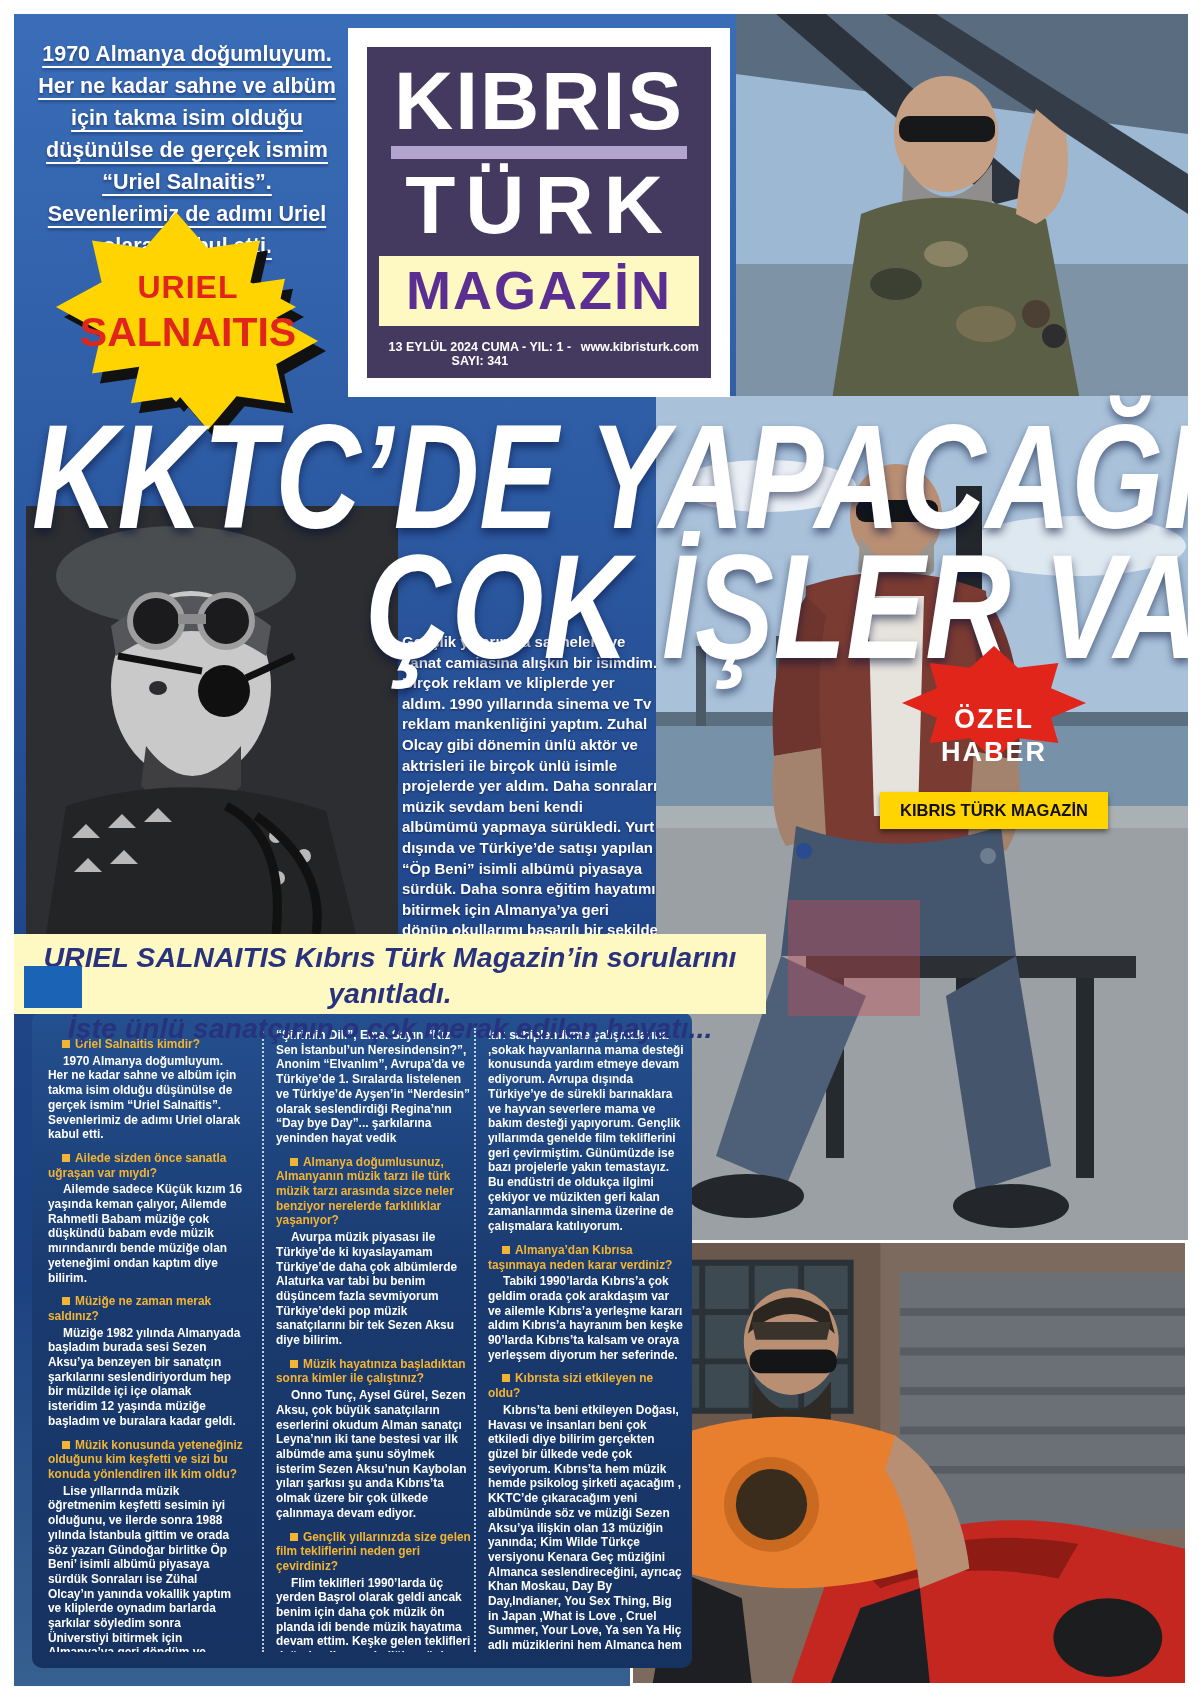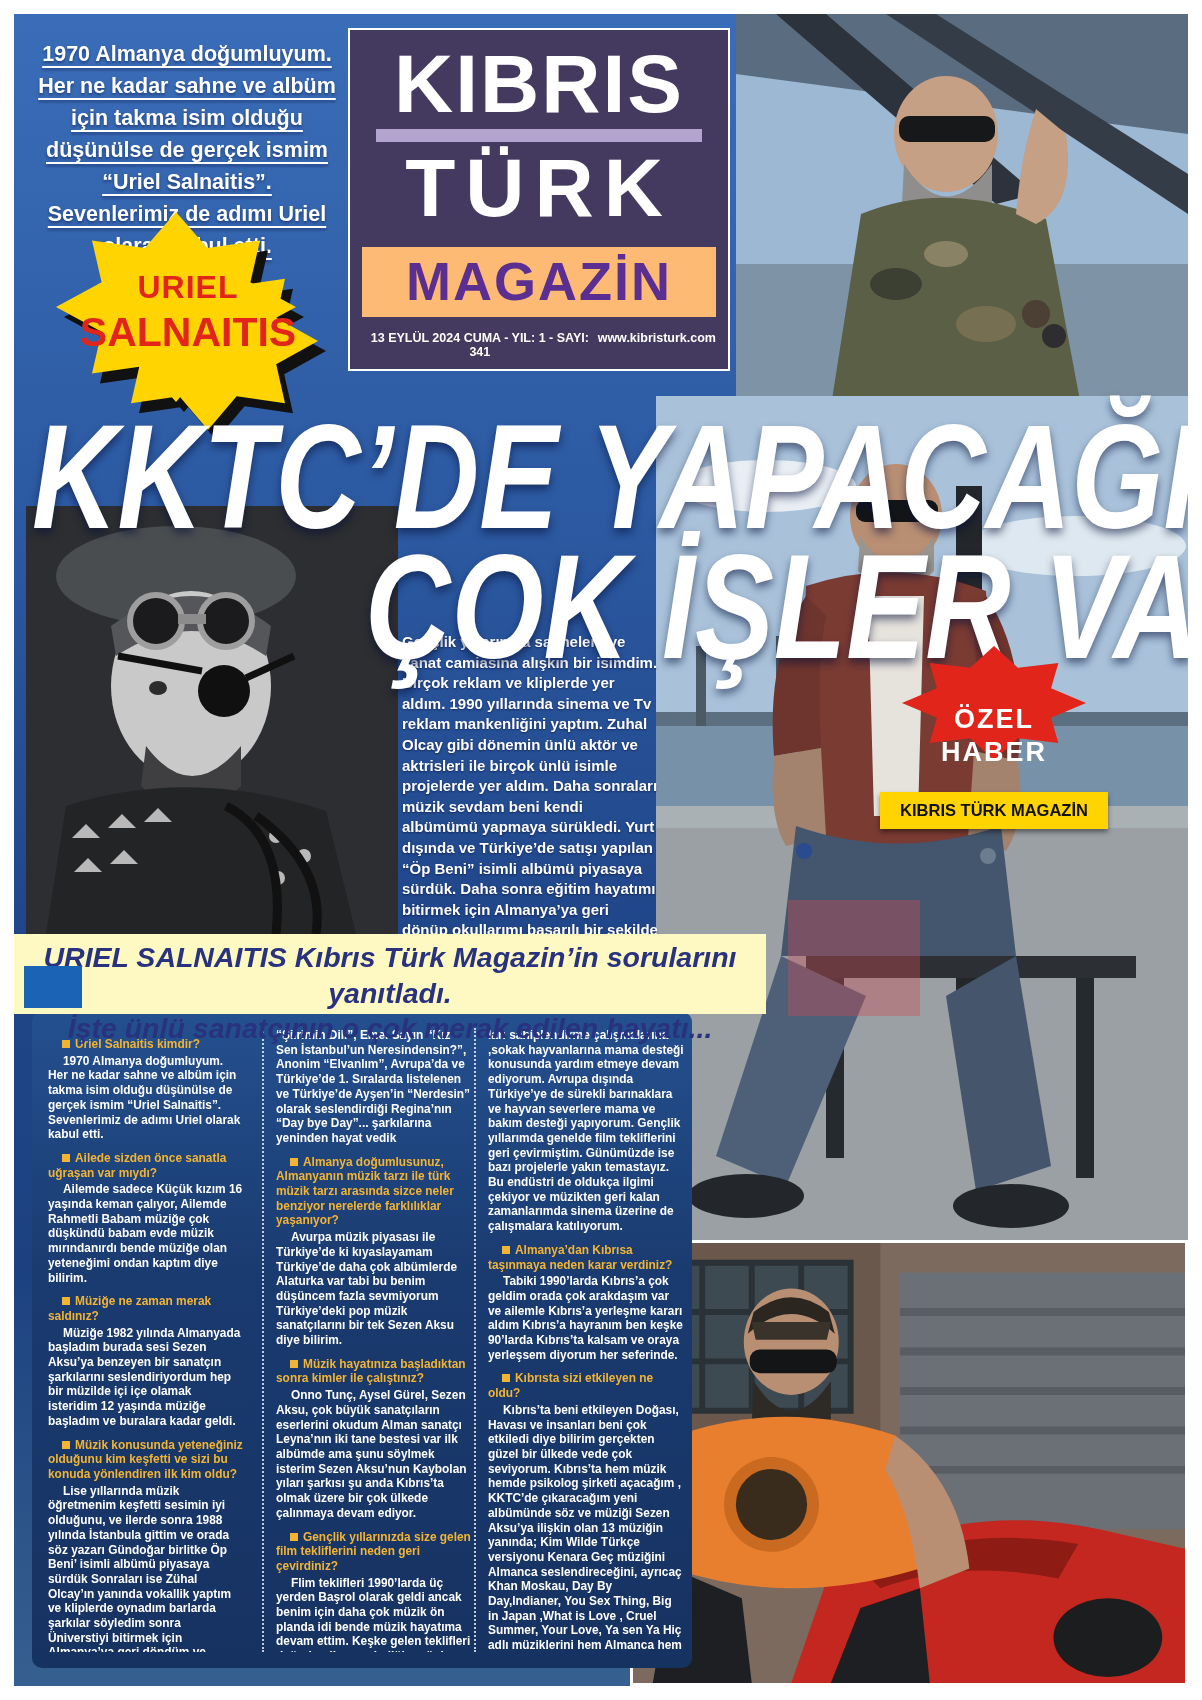--- a/index.html
+++ b/index.html
@@ -13,26 +13,26 @@
   .ph-camo{left:722px;top:0;width:452px;height:392px;z-index:12;}
   .ph-main{left:642px;top:382px;width:532px;height:856px;z-index:14;}
   .ph-redcar{left:616px;top:1226px;width:558px;height:446px;z-index:16;border:3px solid #fff;box-sizing:border-box;}
   .ph-bw{left:12px;top:492px;width:372px;height:428px;z-index:22;}
   
   .quote{position:absolute;left:22px;top:24px;width:302px;z-index:25;color:#fff;font-weight:700;
          font-size:21.5px;line-height:32px;text-align:center;
          text-decoration:underline;text-underline-offset:5px;text-decoration-thickness:2px;
          text-shadow:0 2px 3px rgba(0,0,40,.4);}
   
-  .masthead-wrap{position:absolute;left:334px;top:14px;width:382px;z-index:25;background:#fff;padding:2px;box-sizing:border-box;}
+  .masthead-wrap{position:absolute;left:334px;top:14px;width:382px;z-index:25;background:#fff;padding:19px;box-sizing:border-box;}
   .masthead{background:#443a5f;padding:14px 0 10px;text-align:center;}
   .mast-l1{color:#fff;font-weight:800;font-size:82px;line-height:80px;letter-spacing:2px;}
   .mast-bar{height:13px;background:#b3a4cf;width:86%;margin:5px auto;}
   .mast-l2{color:#fff;font-weight:800;font-size:82px;line-height:82px;letter-spacing:10px;}
-  .mast-box{background:#fdba74;margin:18px 12px 8px;padding:6px 0 8px;}
+  .mast-box{background:#fef9c3;margin:10px 12px 8px;padding:6px 0 8px;}
   .mast-l3{color:#5b2f91;font-weight:800;font-size:54px;line-height:56px;letter-spacing:2px;}
   .mast-meta{display:flex;justify-content:flex-start;padding:6px 12px 0;color:#fff;font-size:12.5px;font-weight:700;}
   
   .nameburst{position:absolute;left:34px;top:196px;width:280px;height:230px;z-index:26;}
   .star{position:absolute;clip-path:polygon(100% 50%,81% 63%,85% 85%,63% 81%,50% 100%,37% 81%,15% 85%,19% 63%,0% 50%,19% 37%,15% 15%,37% 19%,50% 0%,63% 19%,85% 15%,81% 37%);}
   .nb-black1{left:16px;top:12px;width:240px;height:190px;background:#111;}
   .nb-black2{left:58px;top:52px;width:220px;height:178px;background:#111;}
   .nb-y1{left:8px;top:2px;width:240px;height:190px;background:#ffd400;}
   .nb-y2{left:50px;top:42px;width:220px;height:178px;background:#ffd400;}
   .nb-text{position:absolute;left:0;top:52px;width:280px;text-align:center;color:#e1251b;font-weight:800;z-index:5;}

